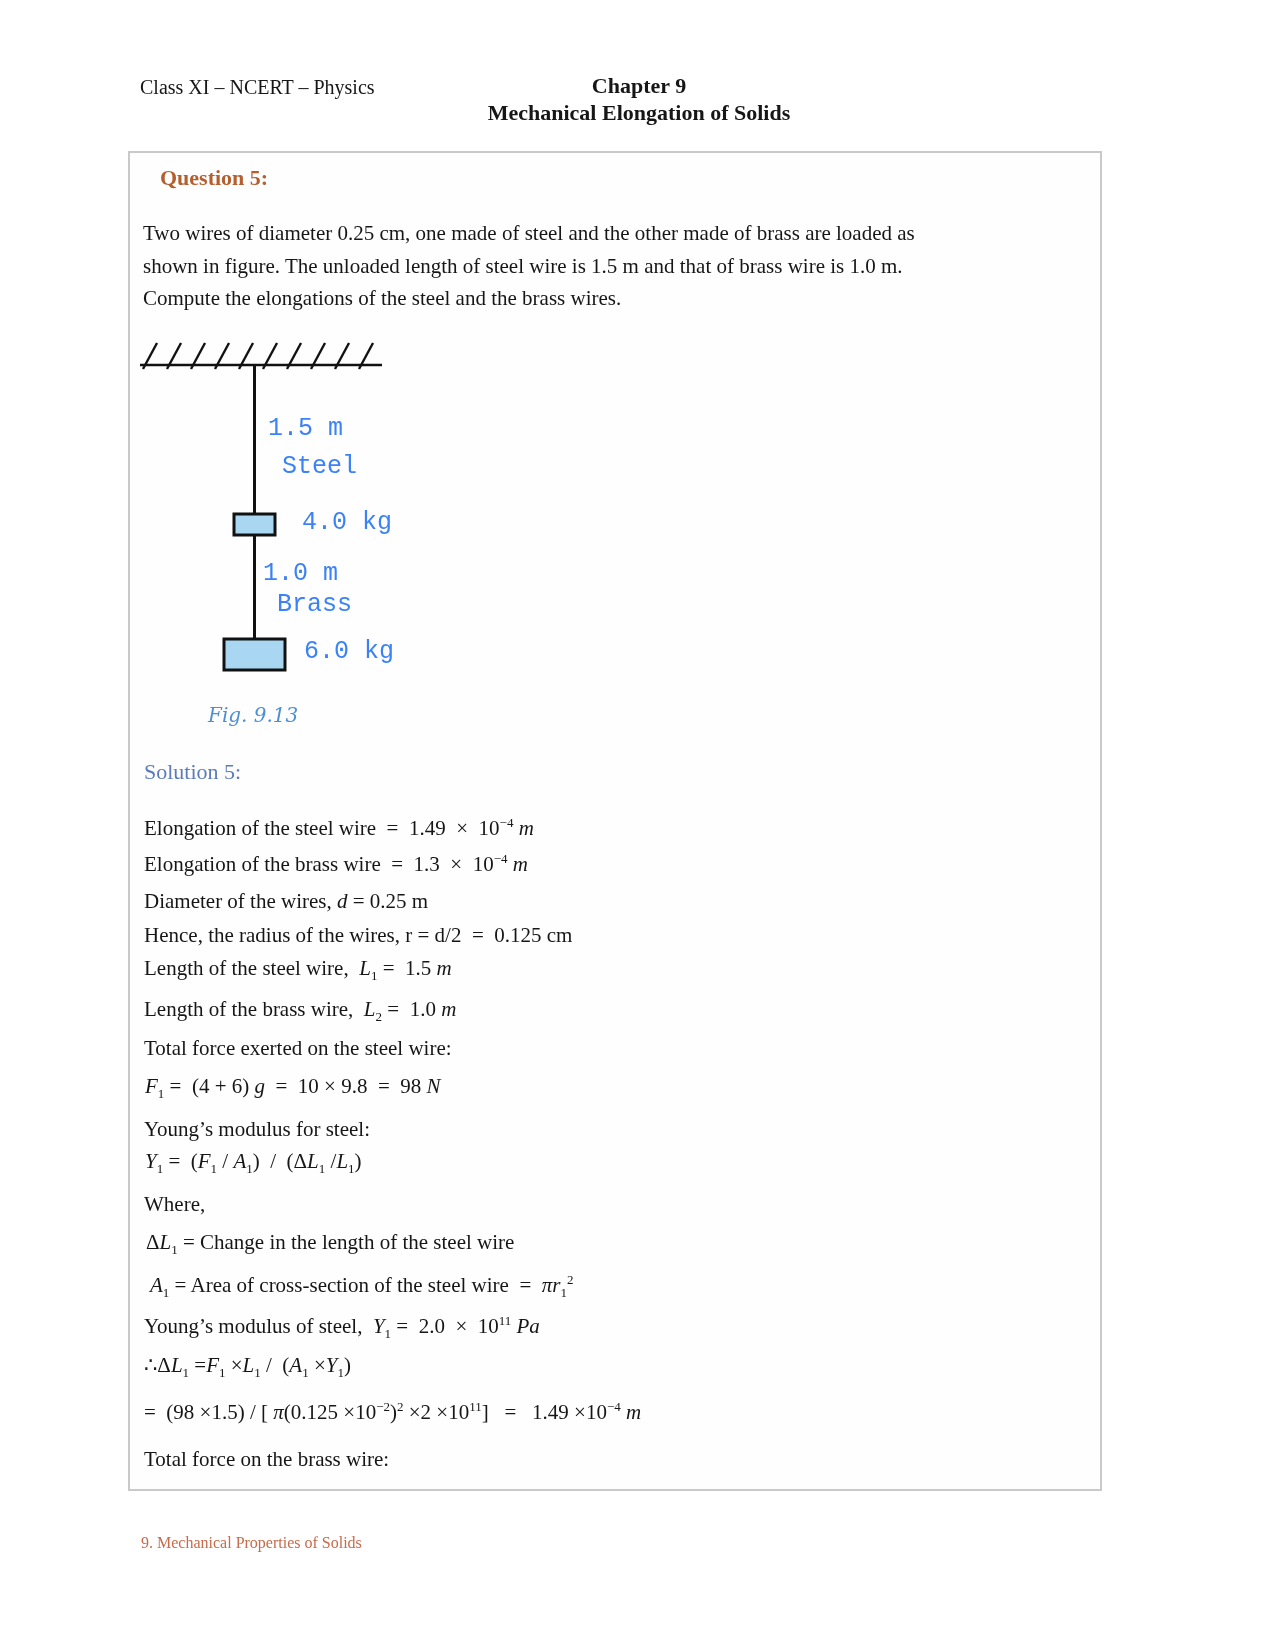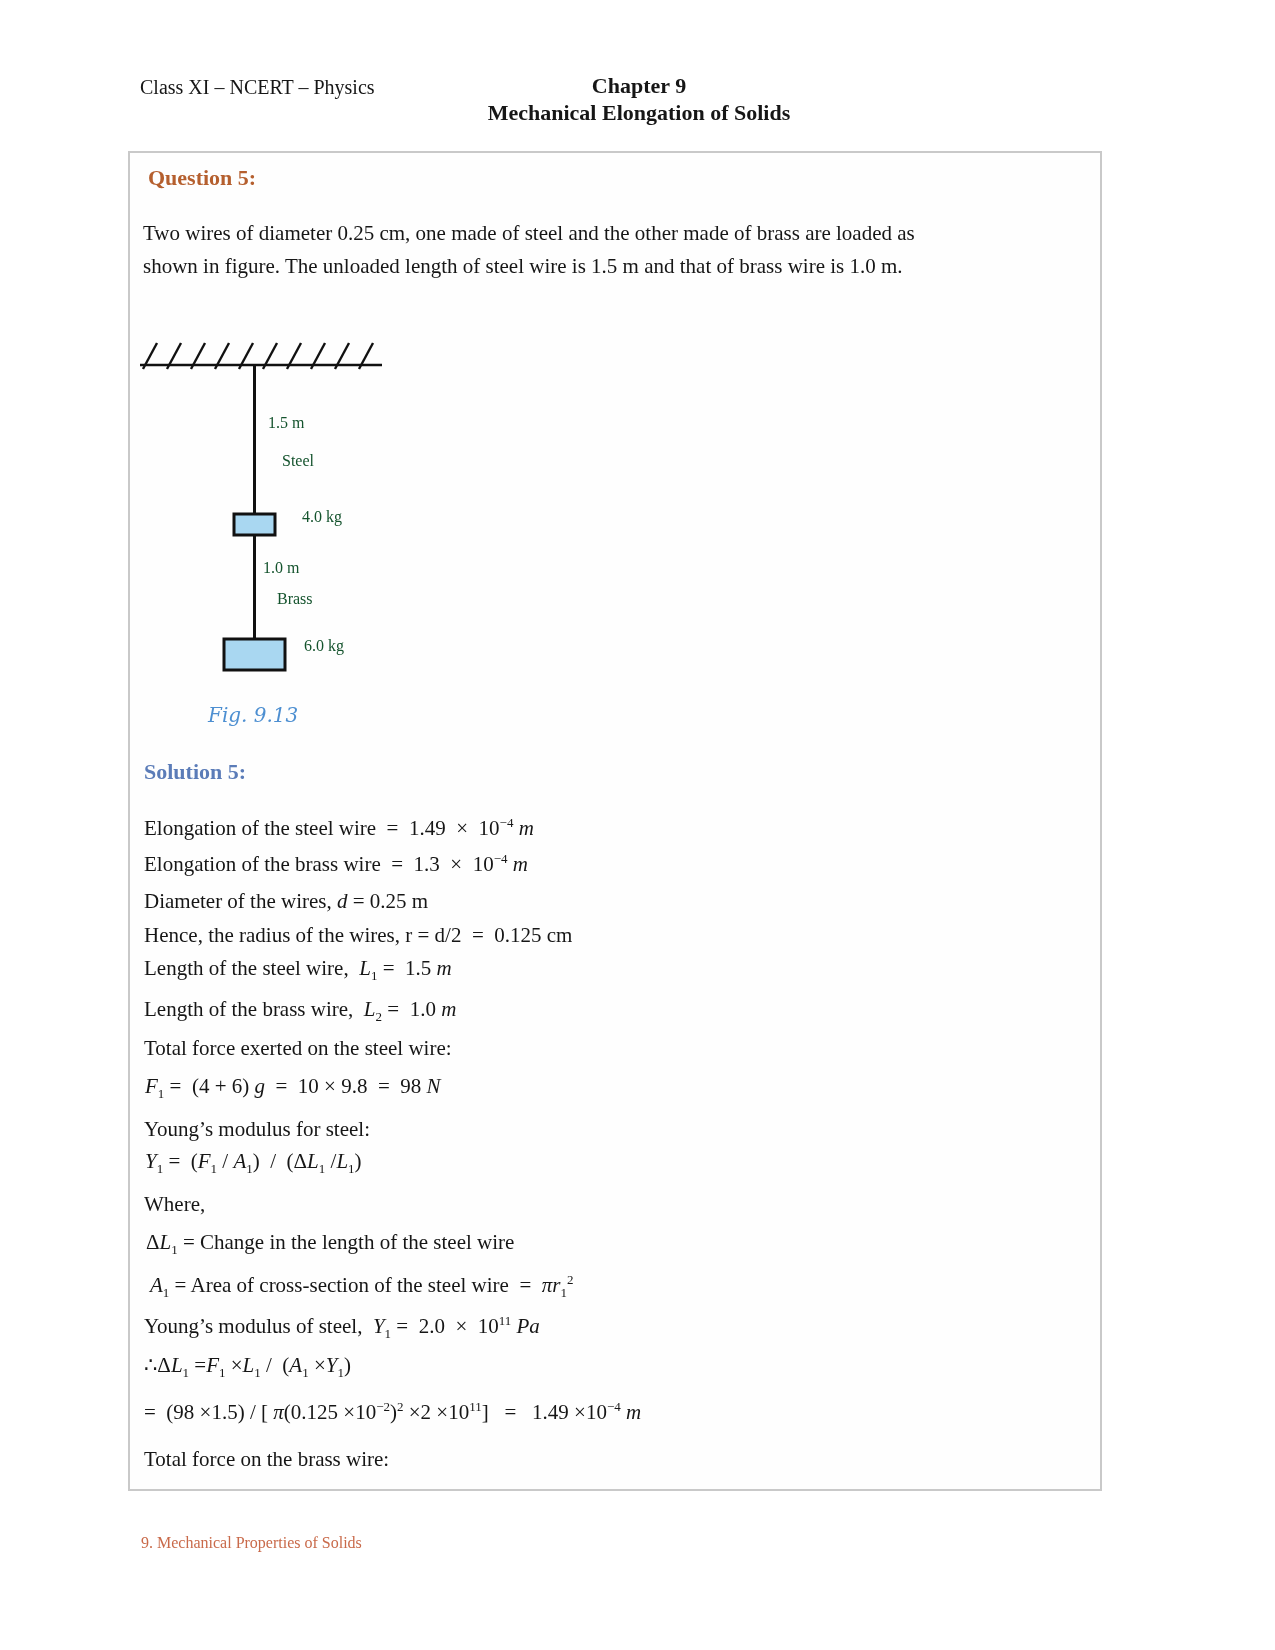--- a/index.html
+++ b/index.html
@@ -11,37 +11,37 @@
         font-family:"Liberation Serif", serif;color:var(--ink);}
 
   
   .course{position:absolute;left:140px;top:76px;font-size:20px;}
   .chapter-block{position:absolute;left:639px;top:72px;transform:translateX(-50%);
                  text-align:center;font-weight:bold;font-size:22px;line-height:27px;white-space:nowrap;}
 
   
   .content-box{position:absolute;left:128px;top:151px;width:970px;height:1336px;
                background:#fefefe;border:2px solid var(--c-border);}
-  .q-heading{position:absolute;left:18px;top:12px;font-size:22px;font-weight:bold;color:var(--c-q);}
+  .q-heading{position:absolute;left:30px;top:12px;font-size:22px;font-weight:bold;color:var(--c-q);}
   .q-para{position:absolute;left:13px;top:64px;font-size:21px;line-height:32.5px;white-space:nowrap;}
 
   
   .fig-svg{position:absolute;left:0;top:183px;}
-  .fig-label{position:absolute;font-family:Liberation Serif, serif;font-size:16px;color:#14532d;white-space:nowrap;}
+  .fig-label{position:absolute;font-family:Liberation Mono, monospace;font-size:25px;color:#3b82f6;white-space:nowrap;}
   #lbl-steel-len{left:138px;top:261px;}
   #lbl-steel{left:152px;top:299px;}
   #lbl-w1{left:172px;top:355px;}
   #lbl-brass-len{left:133px;top:406px;}
   #lbl-brass{left:147px;top:437px;}
   #lbl-w2{left:174px;top:484px;}
   .fig-caption{position:absolute;left:78px;top:550px;font-family:"DejaVu Serif", serif;
                font-size:20px;font-weight:normal;font-style:italic;color:var(--c-cap);}
 
   
-  .sol-heading{position:absolute;left:14px;top:606px;font-size:22px;font-weight:bold;color:var(--c-sol);}
+  .sol-heading{position:absolute;left:14px;top:606px;font-size:22px;font-weight:normal;color:var(--c-sol);}
   .sol-line{position:absolute;font-size:21px;white-space:pre;color:var(--ink);}
   .sol-line .i{font-style:italic;}
   .sol-line .sub{font-size:13px;vertical-align:-5px;}
   .sol-line .sup{font-size:13px;vertical-align:8px;}
 
   
   .footer{position:absolute;left:141px;top:1534px;font-size:16px;color:var(--c-foot);}
 </style>
 </head>
 <body>
@@ -54,20 +54,21 @@
     <div>Mechanical Elongation of Solids</div>
   </div>
 
   <div class="content-box">
 
     <div class="q-heading">Question 5:</div>
 
     <div class="q-para">
       <div>Two wires of diameter 0.25 cm, one made of steel and the other made of brass are loaded as</div>
       <div>shown in figure. The unloaded length of steel wire is 1.5 m and that of brass wire is 1.0 m.</div>
+      <div>Compute the elongations of the steel and the brass wires.</div>
     </div>
 
     <svg class="fig-svg" width="280" height="345" viewBox="0 0 280 345">
 
       <g stroke="#111" stroke-width="2.4">
         <line x1="10" y1="29" x2="252" y2="29"></line>
         <line x1="13" y1="33" x2="27" y2="7"></line>
         <line x1="37" y1="33" x2="51" y2="7"></line>
         <line x1="61" y1="33" x2="75" y2="7"></line>
         <line x1="85" y1="33" x2="99" y2="7"></line>

